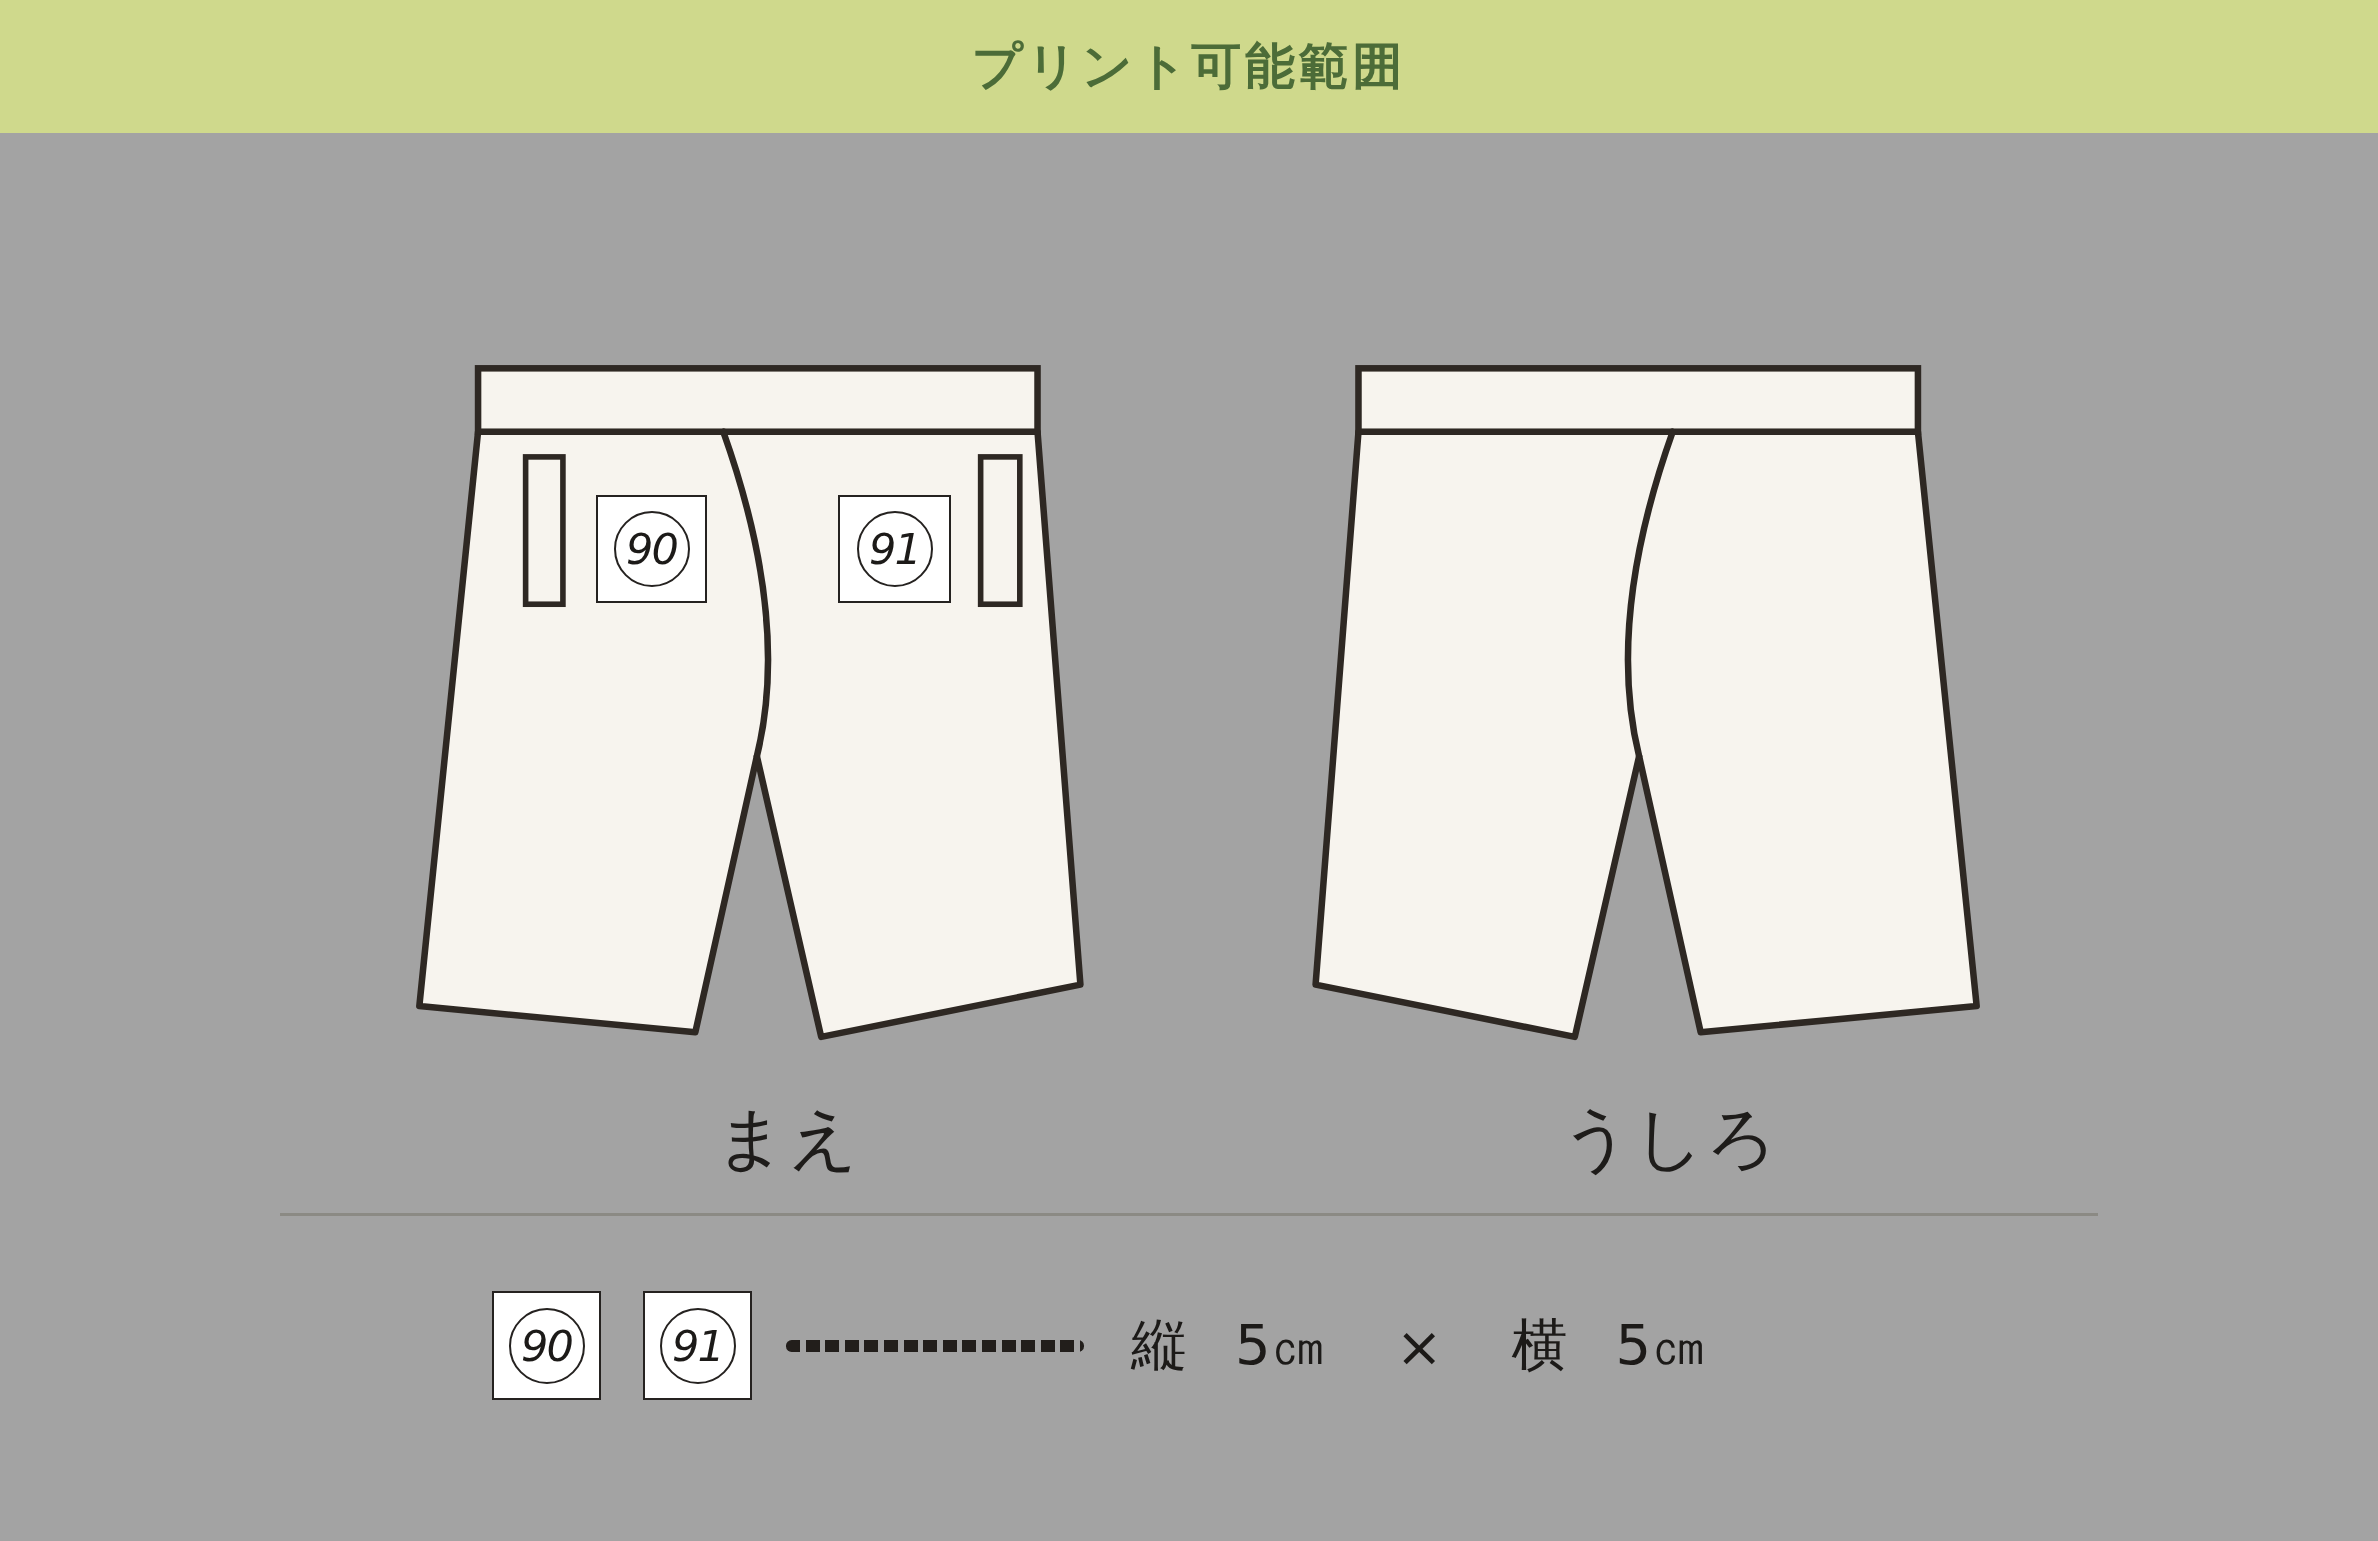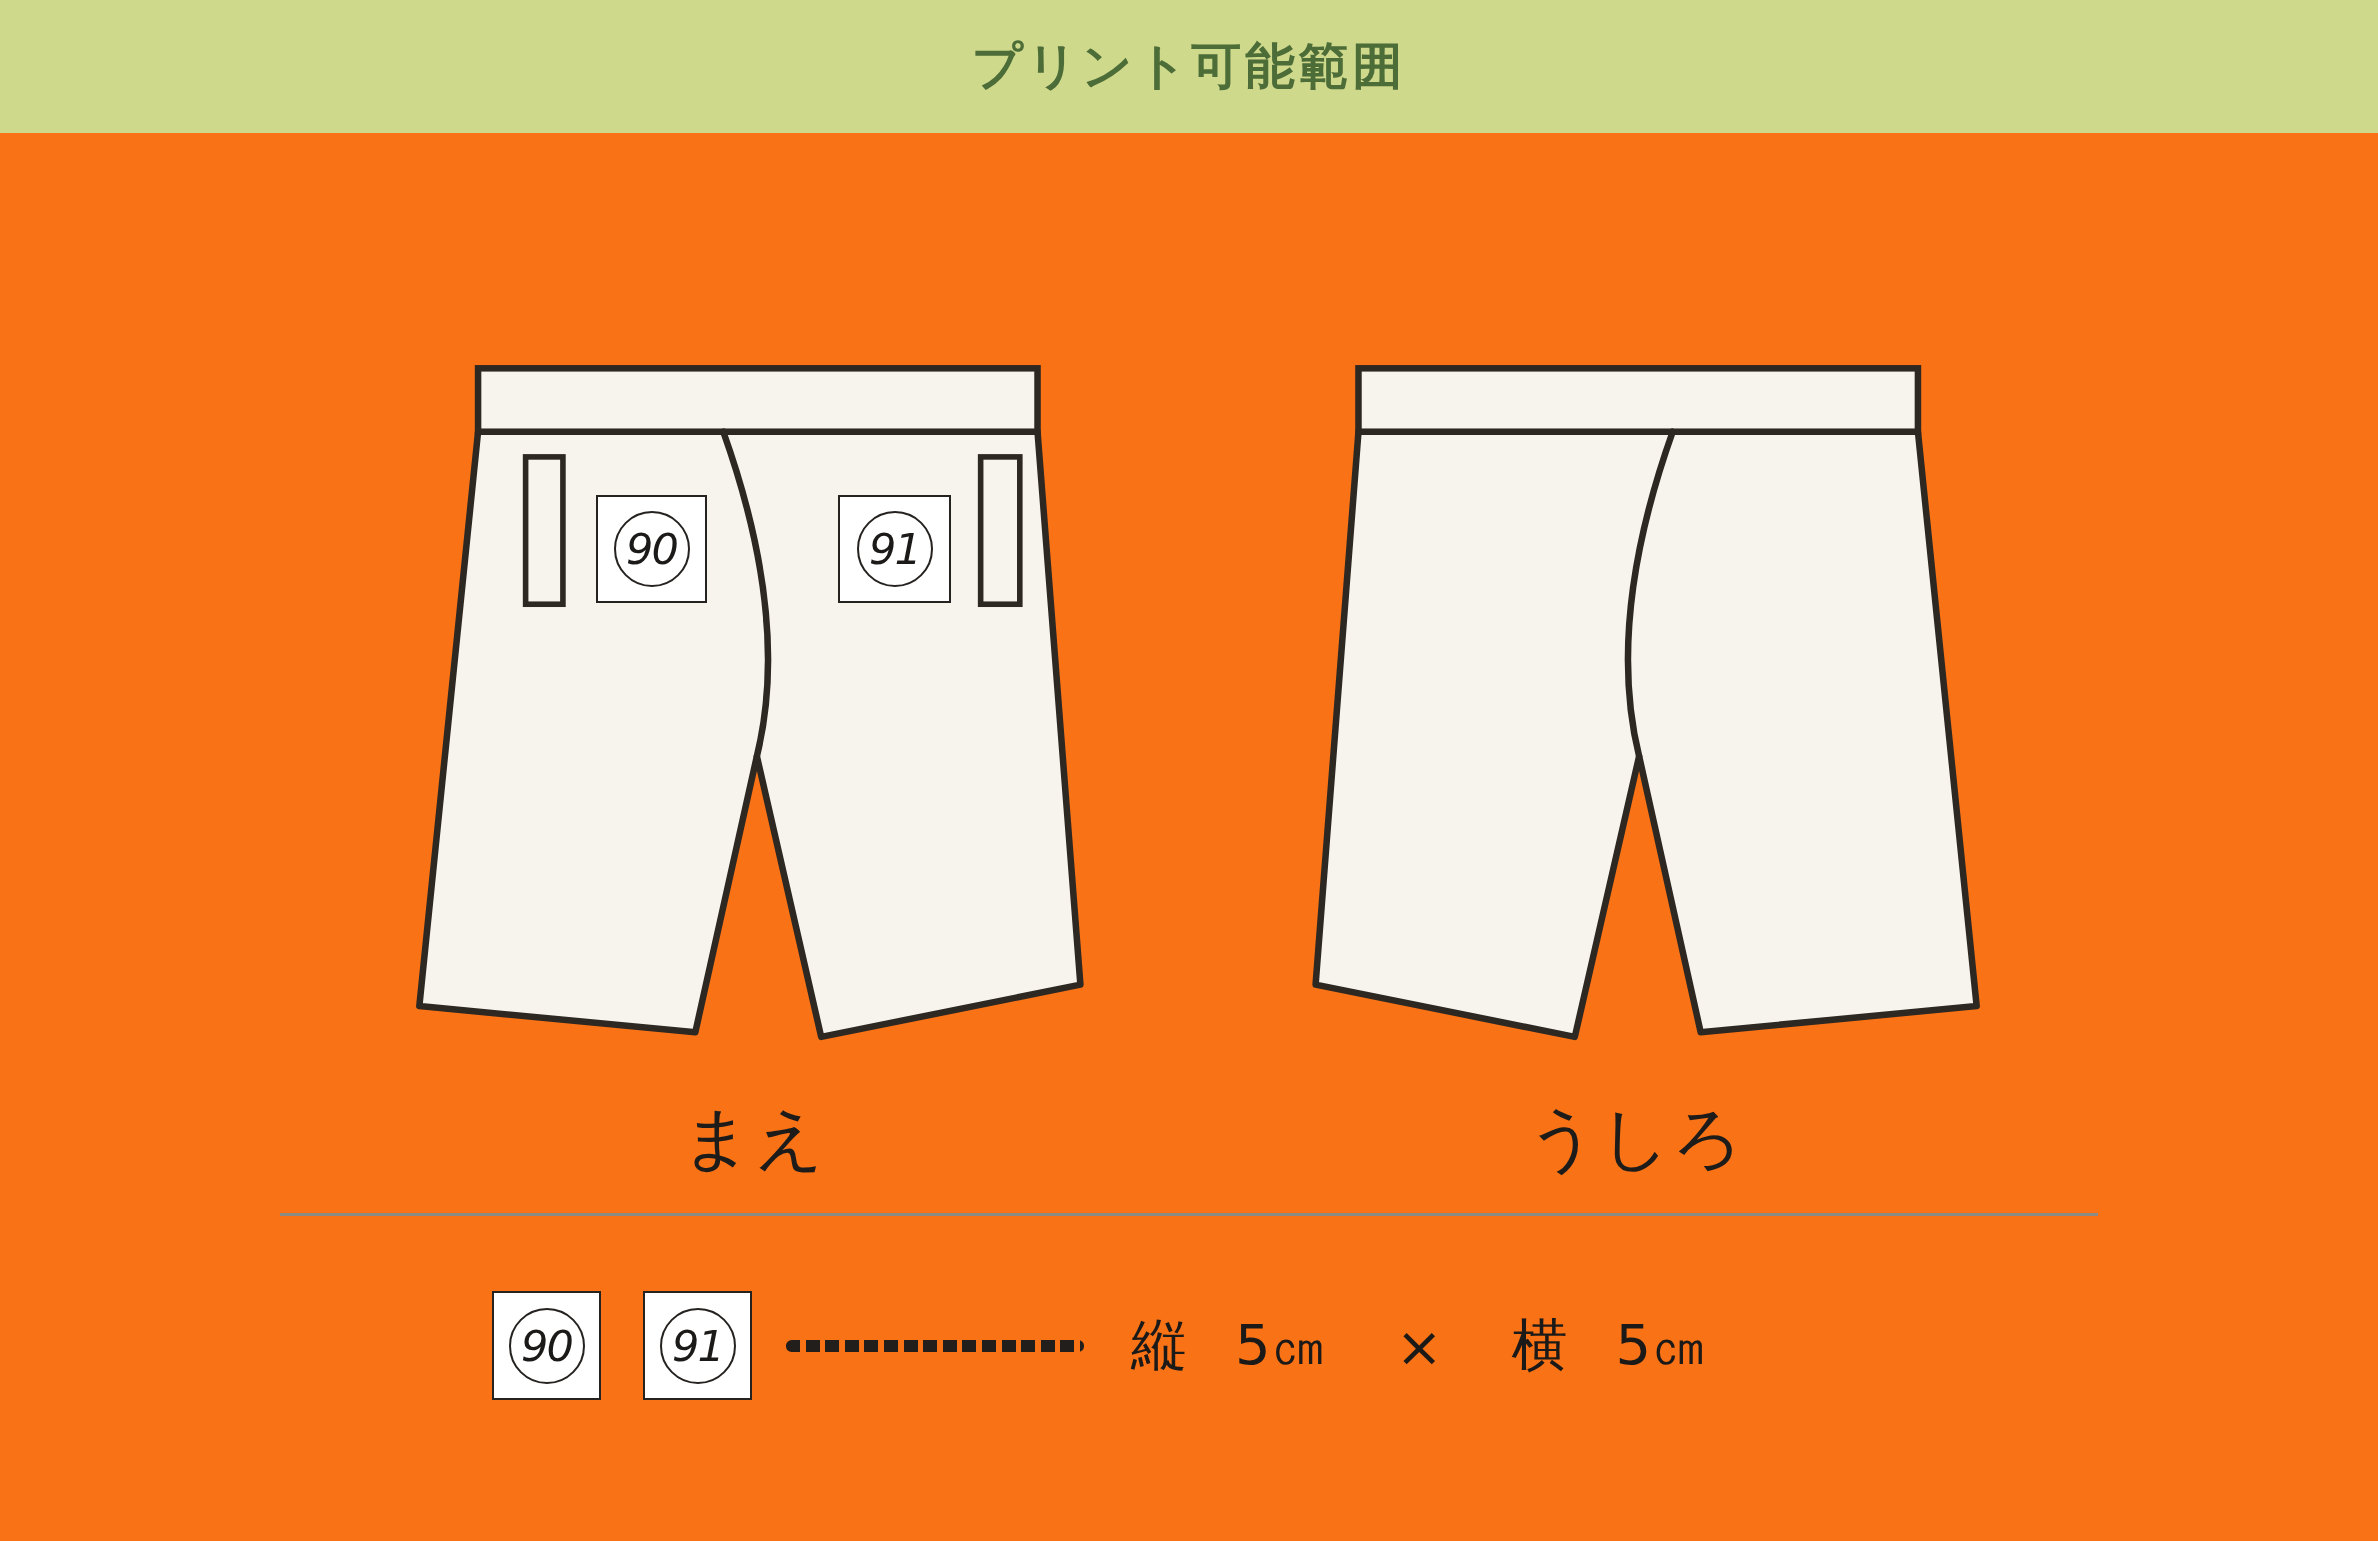--- a/index.html
+++ b/index.html
@@ -5,21 +5,21 @@
   * { margin: 0; padding: 0; box-sizing: border-box; }
   html, body { width: 2378px; height: 1542px; }
   body {
     font-family: "DejaVu Sans", sans-serif;
     background: #f4f2ea;
   }
   .stage {
     position: relative;
     width: 2378px;
     height: 1542px;
-    background: #f97316;
+    background: #a3a3a3;
     overflow: hidden;
   }
 
   
   .header-band {
     position: absolute;
     left: 0; top: 0;
     width: 2378px; height: 133px;
     background: #cfd98c;
     display: flex;
@@ -73,20 +73,21 @@
   
   .view-label {
     position: absolute;
     top: 1093px;
     transform: translateX(-50%);
     font-size: 69px;
     font-weight: 500;
     color: #1e1c1a;
     letter-spacing: 1.9px;
     white-space: nowrap;
+    margin-left: 34px;
   }
   .label-front { left: 754px; }
   .label-back  { left: 1636px; }
 
   
   .divider {
     position: absolute;
     left: 280px; top: 1213px;
     width: 1818px; height: 2.8px;
     background: #8b8a84;

